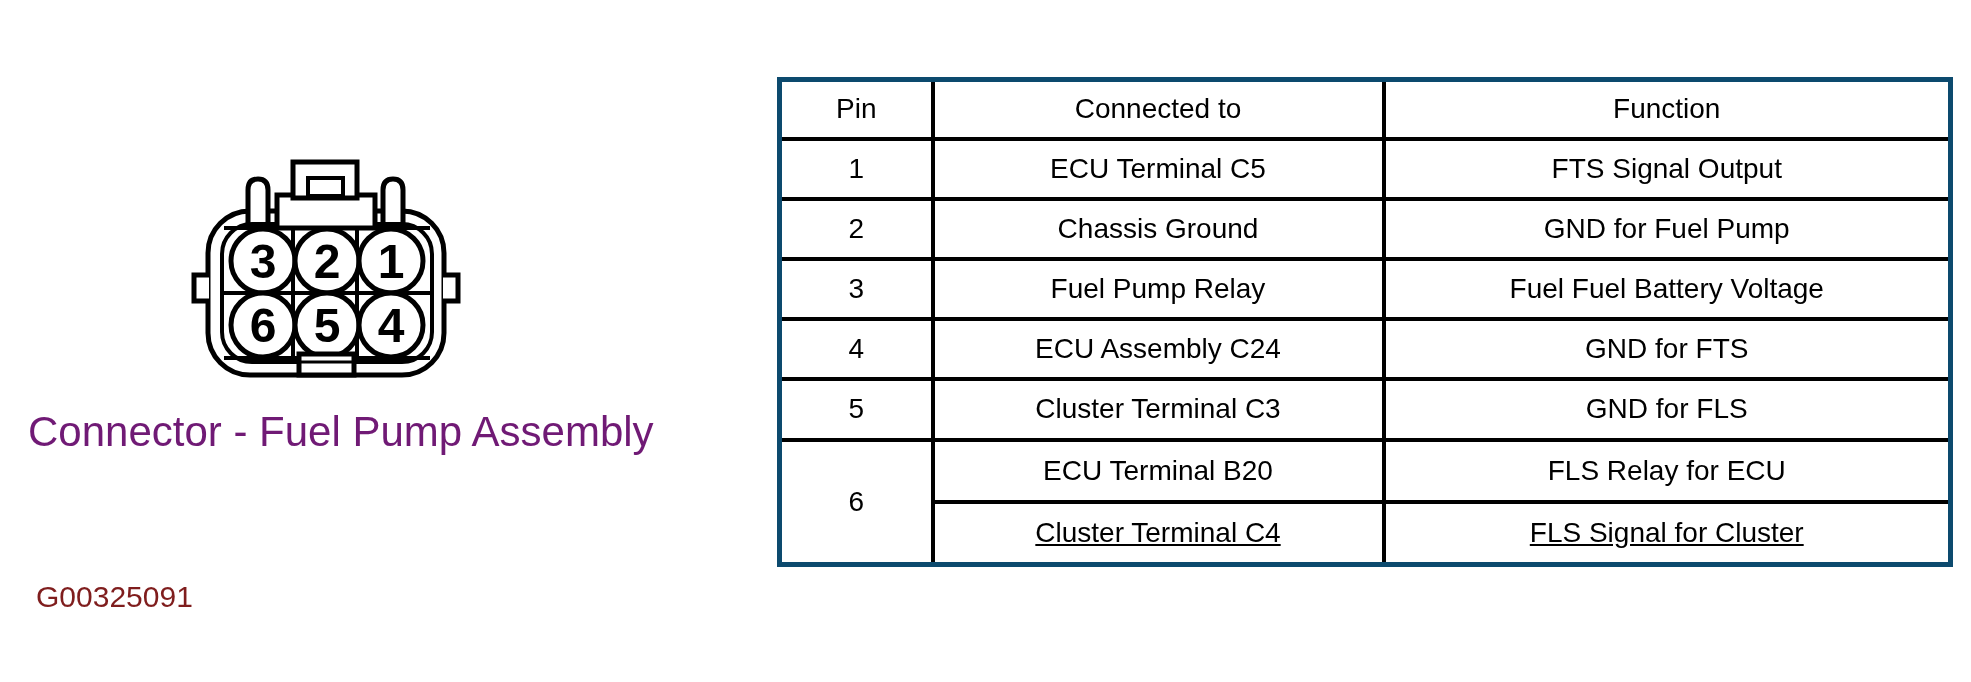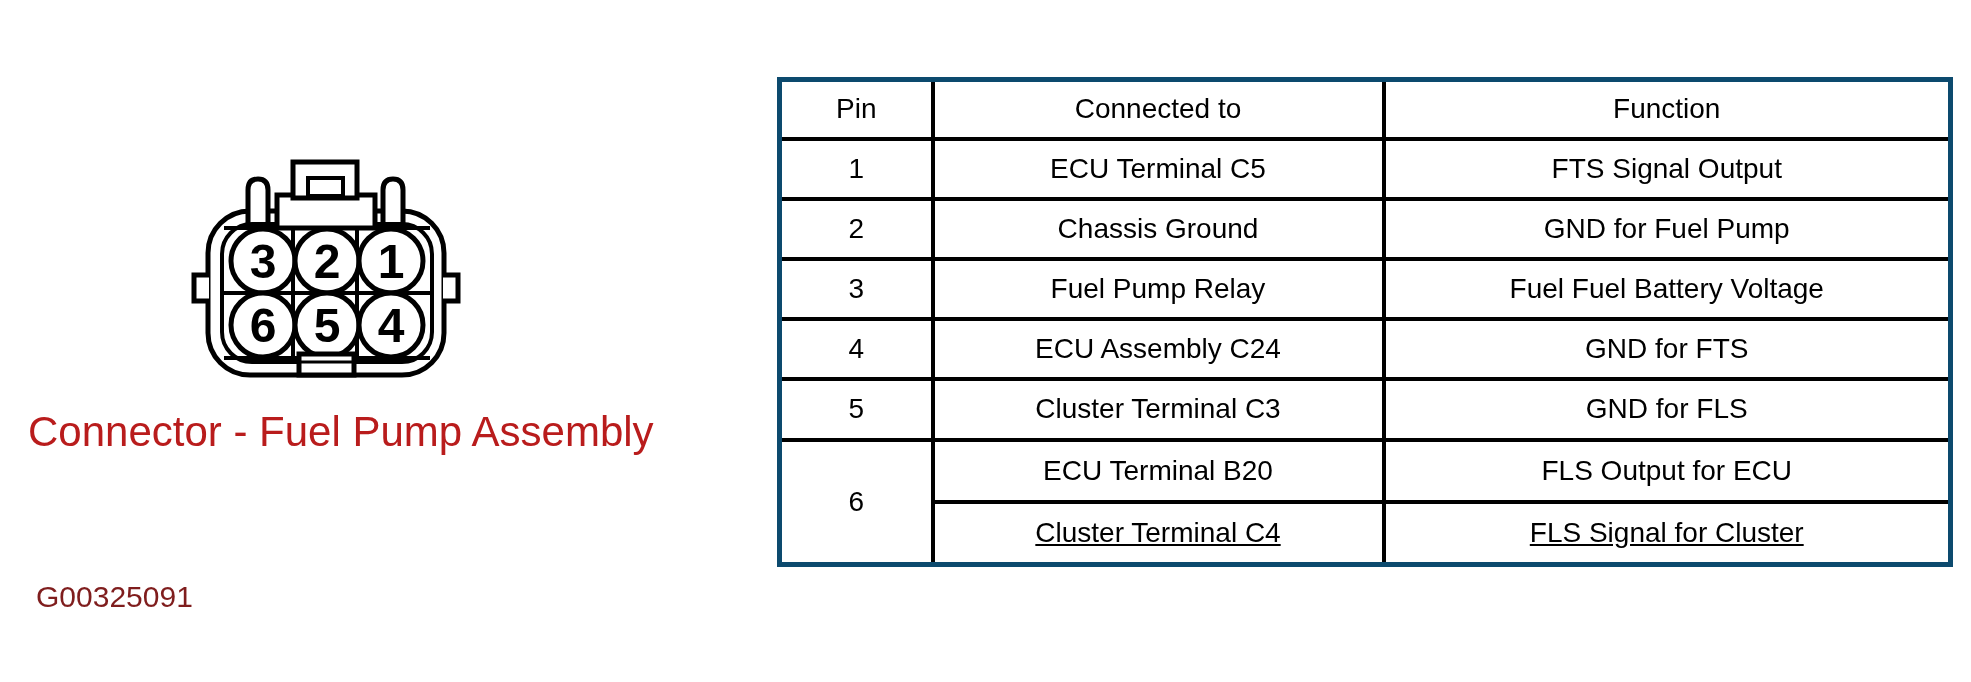--- a/index.html
+++ b/index.html
@@ -28,21 +28,21 @@
     fill: #000000;
     text-anchor: middle;
   }
 
   .caption {
     position: absolute;
     left: 28px;
     top: 408px;
     font-size: 42px;
     line-height: 48px;
-    color: #b91c1c;
+    color: #701a75;
     white-space: nowrap;
   }
   .figcode {
     position: absolute;
     left: 36px;
     top: 580px;
     font-size: 30px;
     line-height: 34px;
     color: #7f1d1d;
     white-space: nowrap;
@@ -161,21 +161,21 @@
         <td>GND for FTS</td>
       </tr>
       <tr class="rh-5">
         <td>5</td>
         <td>Cluster Terminal C3</td>
         <td>GND for FLS</td>
       </tr>
       <tr class="rh-6a">
         <td rowspan="2">6</td>
         <td>ECU Terminal B20</td>
-        <td>FLS Output for ECU</td>
+        <td>FLS Relay for ECU</td>
       </tr>
       <tr class="rh-6b">
         <td>Cluster Terminal C4</td>
         <td>FLS Signal for Cluster</td>
       </tr>
     </tbody>
   </table>
 
 </div>
 

